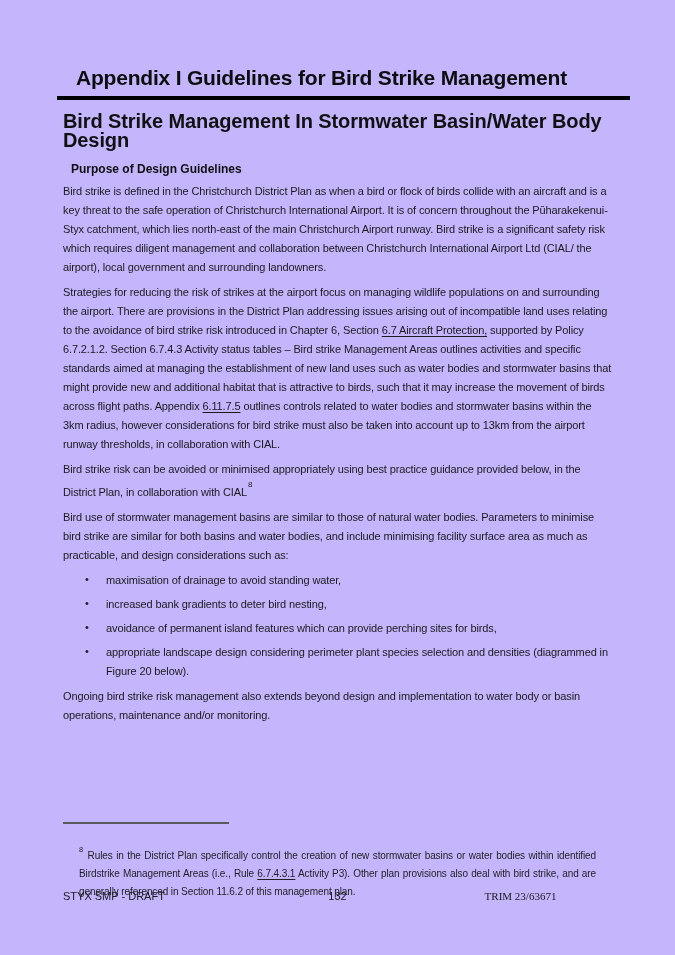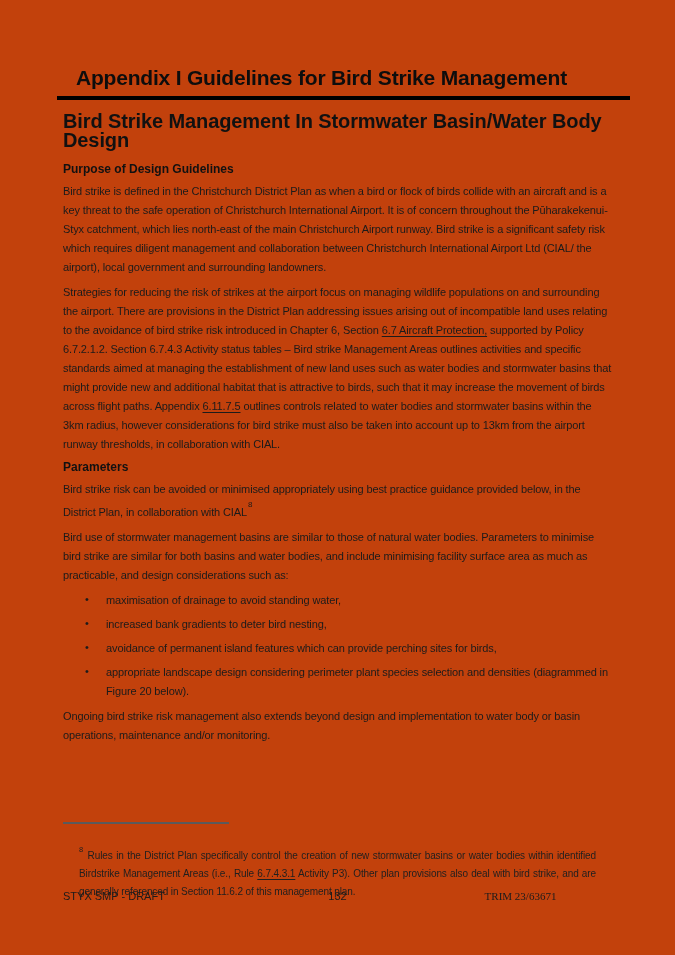--- a/index.html
+++ b/index.html
@@ -1,32 +1,32 @@
 <!DOCTYPE html>
 <html><head>
 <meta charset="utf-8">
 <style>
   html, body { margin:0; padding:0; background:#ffffff; }
   .page {
-    position:relative; width:675px; height:955px; background:#c2410c;
+    position:relative; width:675px; height:955px; background:#c4b5fd;
     overflow:hidden; font-family:"Liberation Sans", sans-serif; color:#1a1a1a;
   }
   .content { position:absolute; left:63px; top:64px; width:549px; }
 
   .doc-title {
     font-size:21px; line-height:27px; font-weight:700; color:#0d0d0d;
     letter-spacing:-0.2px; margin:0 0 5px 13px;
   }
   .title-rule { height:4px; background:#000000; width:573px; margin:0 0 12px -6px; }
 
   .doc-subtitle {
     font-size:20px; line-height:19px; font-weight:700; color:#111111;
     letter-spacing:-0.1px; margin:0 0 12px 0;
   }
-  .doc-h3 { font-size:12px; line-height:15px; font-weight:700; color:#111111; margin:0 0 5px 0; }
+  .doc-h3 { font-size:12px; line-height:15px; font-weight:700; color:#111111; margin:0 0 5px 8px; }
 
   p.body {
     font-size:11px; line-height:19px; letter-spacing:-0.12px;
     margin:0 0 6px 0; color:#1b1b1b;
   }
   .xref { text-decoration:underline; text-underline-offset:2px; color:inherit; cursor:pointer; }
 
   .fnref { font-size:8px; position:relative; top:-4px; margin-left:1px; }
 
   ul.bullets { list-style:none; margin:4px 0 6px 0; padding:0; }
@@ -63,21 +63,20 @@
 
     <h2 class="doc-subtitle">Bird Strike Management In Stormwater Basin/Water Body Design</h2>
 
     <h3 class="doc-h3">Purpose of Design Guidelines</h3>
 
     <p class="body">Bird strike is defined in the Christchurch District Plan as when a bird or flock of birds collide with an aircraft and is a key threat to the safe operation of Christchurch International Airport. It is of concern throughout the Pūharakekenui-Styx catchment, which lies north-east of the main Christchurch Airport runway. Bird strike is a significant safety risk which requires diligent management and collaboration between Christchurch International Airport Ltd (CIAL/ the airport), local government and surrounding landowners.</p>
 
 
     <p class="body"><span>Strategies for reducing the risk of strikes at the airport focus on managing wildlife populations on and surrounding the airport. There are provisions in the District Plan addressing issues arising out of incompatible land uses relating to the avoidance of bird strike risk introduced in Chapter 6, Section </span><span class="xref">6.7 Aircraft Protection,</span><span> supported by Policy 6.7.2.1.2.  Section 6.7.4.3 Activity status tables – Bird strike Management Areas outlines activities and specific standards aimed at managing the establishment of new land uses such as water bodies and stormwater basins that might provide new and additional habitat that is attractive to birds, such that it may increase the movement of birds across flight paths. Appendix </span><span class="xref">6.11.7.5</span><span> outlines controls related to water bodies and stormwater basins within the 3km radius, however considerations for bird strike must also be taken into account up to 13km from the airport runway thresholds, in collaboration with CIAL.</span></p>
 
-    <h3 class="doc-h3">Parameters</h3>
 
     <p class="body"><span>Bird strike risk can be avoided or minimised appropriately using best practice guidance provided below, in the District Plan, in collaboration with CIAL</span><sup class="fnref">8</sup></p>
 
     <p class="body">Bird use of stormwater management basins are similar to those of natural water bodies.  Parameters to minimise bird strike are similar for both basins and water bodies, and include minimising facility surface area as much as practicable, and design considerations such as:</p>
 
     <ul class="bullets">
       <li><span class="marker">•</span><span>maximisation of drainage to avoid standing water,</span></li>
       <li><span class="marker">•</span><span>increased bank gradients to deter bird nesting,</span></li>
       <li><span class="marker">•</span><span>avoidance of permanent island features which can provide perching sites for birds,</span></li>
       <li><span class="marker">•</span><span>appropriate landscape design considering perimeter plant species selection and densities (diagrammed in Figure 20 below).</span></li>

